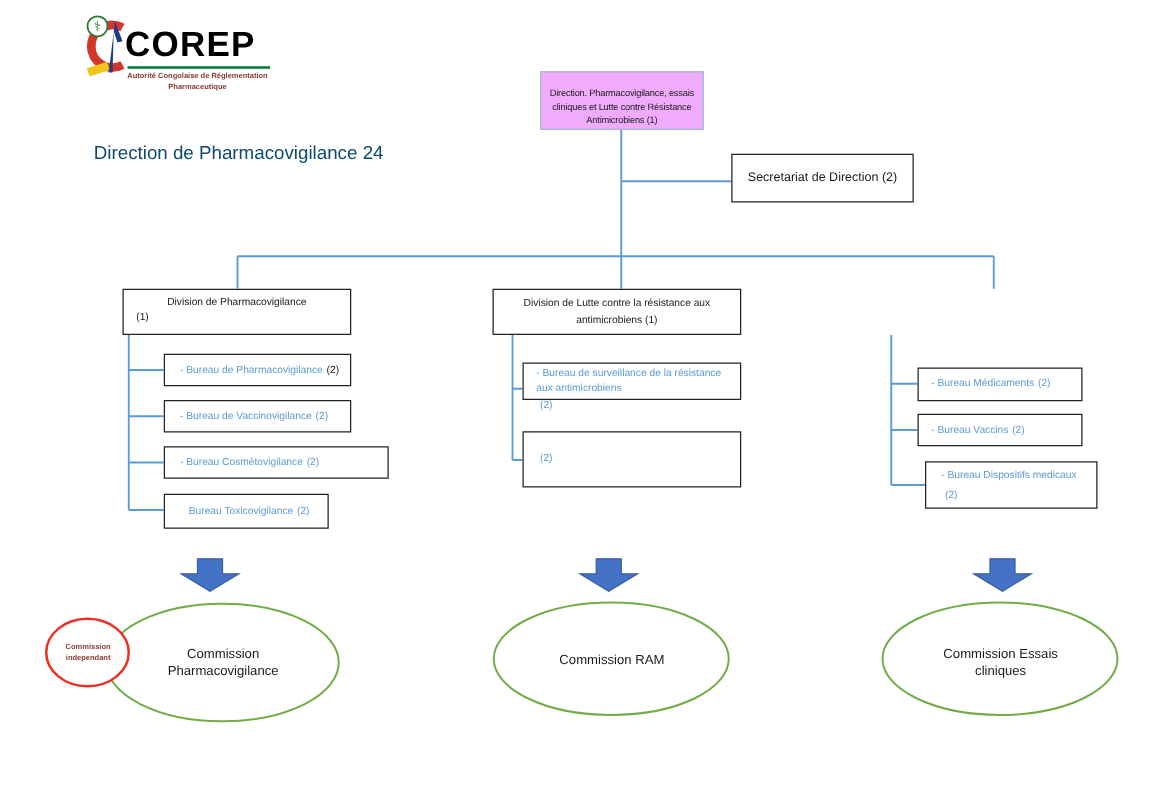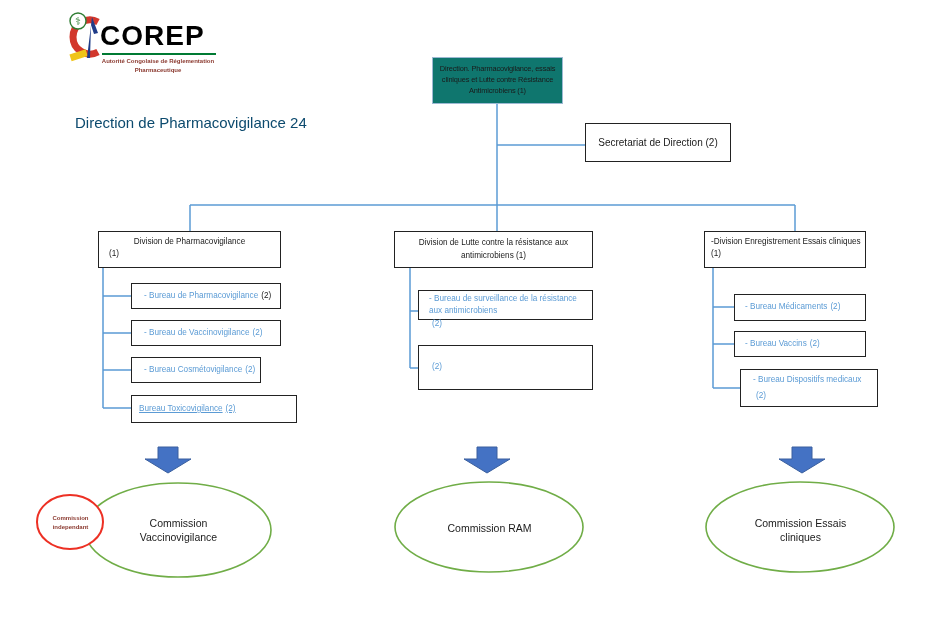--- a/index.html
+++ b/index.html
@@ -14,41 +14,41 @@
                 color:#000000;letter-spacing:1px;}
   #logo-underline{position:absolute;left:40px;top:45px;width:114px;height:2px;background:#007A33;}
   #logo-tagline{position:absolute;left:36px;top:49px;width:120px;text-align:center;
                 font-size:6px;font-weight:bold;color:#8B3A30;line-height:1.5;}
 
   
   #page-title{position:absolute;left:75px;top:114px;font-size:15px;color:#0c4a6e;}
 
   
   .box{position:absolute;background:#fff;border:1.3px solid #222;box-sizing:border-box;}
-  #root-box{left:432px;top:57px;width:131px;height:47px;background:#0f766e;
-            border:1.3px solid #9DB9D3;display:flex;align-items:center;justify-content:center;
+  #root-box{left:432px;top:57px;width:131px;height:47px;background:#f0abfc;
+            border:1.3px solid #9DB9D3;display:flex;align-items:flex-end;justify-content:center;
             text-align:center;font-size:7.4px;line-height:1.45;letter-spacing:-0.15px;padding:1px 3px;}
   #secretariat-box{left:585px;top:123px;width:146px;height:39px;display:flex;align-items:center;
             justify-content:center;font-size:10px;}
 
   .division{font-size:8.2px;line-height:1.5;}
   #division-1{left:98px;top:231px;width:183px;height:37px;padding-top:4px;}
   #division-1 .dl1{text-align:center;}
   #division-1 .dl2{text-align:left;padding-left:10px;}
   #division-2{left:394px;top:231px;width:199px;height:37px;display:flex;align-items:center;
               justify-content:center;text-align:center;padding:2px 4px;}
   #division-3{left:704px;top:231px;width:162px;height:37px;padding:4px 0 0 6px;text-align:left;}
 
   .bureau{display:flex;align-items:center;flex-wrap:wrap;color:#5B9BD5;font-size:8.2px;line-height:1.5;}
   .bureau .cnt{margin-left:3px;}
   .bureau .cnt.dark{color:#1a1a1a;}
   #b1a{left:131px;top:283px;width:150px;height:26px;padding-left:12px;}
   #b1b{left:131px;top:320px;width:150px;height:26px;padding-left:12px;}
-  #b1c{left:131px;top:357px;width:130px;height:26px;padding-left:12px;}
-  #b1d{left:131px;top:395px;width:166px;height:28px;padding-left:7px;text-decoration:underline;}
+  #b1c{left:131px;top:357px;width:180px;height:26px;padding-left:12px;}
+  #b1d{left:131px;top:395px;width:132px;height:28px;padding-left:19px;}
   #b2a{left:418px;top:290px;width:175px;height:30px;padding:2px 8px 2px 10px;}
   #b2b{left:418px;top:345px;width:175px;height:45px;padding:2px 8px 2px 10px;}
   #b3a{left:734px;top:294px;width:132px;height:27px;padding-left:10px;}
   #b3b{left:734px;top:331px;width:132px;height:26px;padding-left:10px;}
   #b3c{left:740px;top:369px;width:138px;height:38px;padding:2px 12px 2px 12px;text-align:right;}
 
   
   .commission-label{position:absolute;text-align:center;font-size:10.5px;line-height:1.35;color:#1a1a1a;}
   #comm-1{left:106px;top:516px;width:145px;}
   #comm-2{left:417px;top:521px;width:145px;}
@@ -108,23 +108,20 @@
     <span>Secretariat de Direction (2)</span>
   </div>
 
   <div id="division-1" class="box division">
     <div class="dl1">Division de Pharmacovigilance</div>
     <div class="dl2">(1)</div>
   </div>
   <div id="division-2" class="box division">
     <span>Division de Lutte contre la résistance aux antimicrobiens (1)</span>
   </div>
-  <div id="division-3" class="box division">
-    <span>-Division Enregistrement Essais cliniques (1)</span>
-  </div>
 
   <div id="b1a" class="box bureau">
     <span>- Bureau de Pharmacovigilance</span>
     <span class="cnt dark">(2)</span>
   </div>
   <div id="b1b" class="box bureau">
     <span>- Bureau de Vaccinovigilance</span>
     <span class="cnt">(2)</span>
   </div>
   <div id="b1c" class="box bureau">
@@ -152,21 +149,21 @@
     <span>- Bureau Vaccins</span>
     <span class="cnt">(2)</span>
   </div>
   <div id="b3c" class="box bureau">
     <span>- Bureau Dispositifs medicaux</span>
     <span class="cnt">(2)</span>
   </div>
 
   <div id="comm-1" class="commission-label">
     <div>Commission</div>
-    <div>Vaccinovigilance</div>
+    <div>Pharmacovigilance</div>
   </div>
   <div id="comm-2" class="commission-label">
     <div>Commission RAM</div>
     <div></div>
   </div>
   <div id="comm-3" class="commission-label">
     <div>Commission Essais</div>
     <div>cliniques</div>
   </div>
   <div id="comm-ind">

